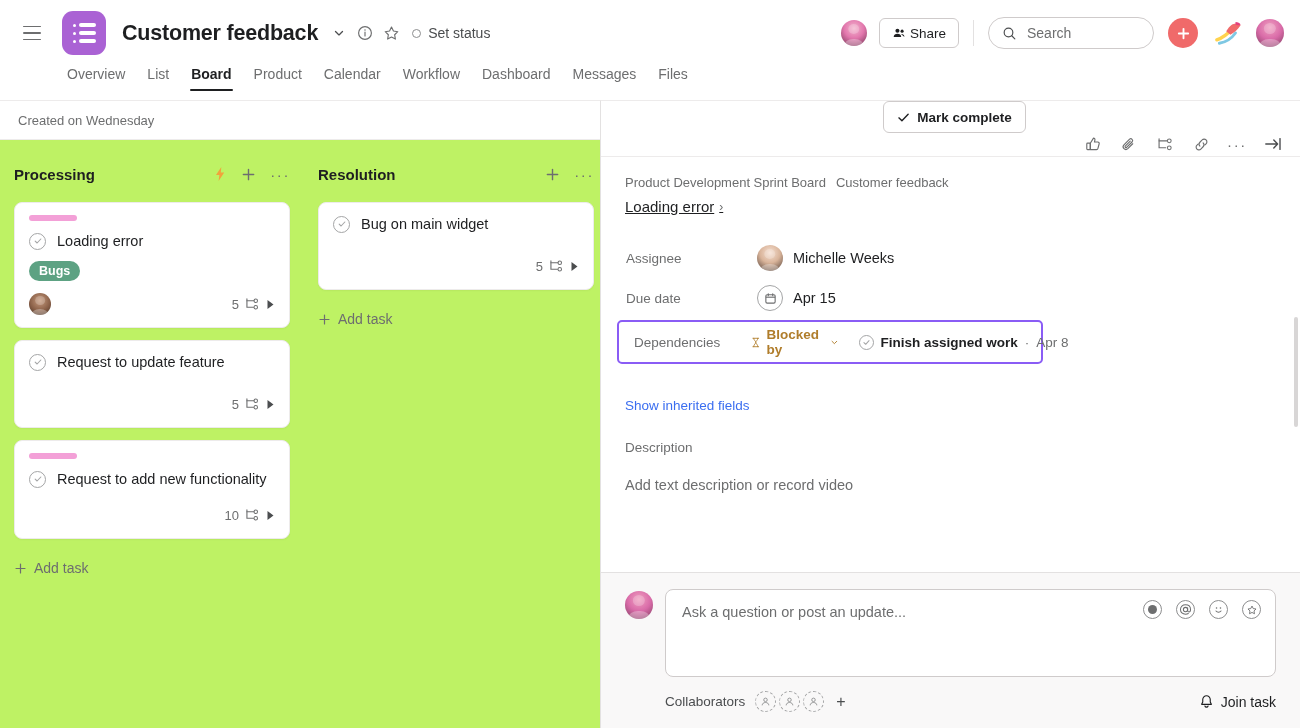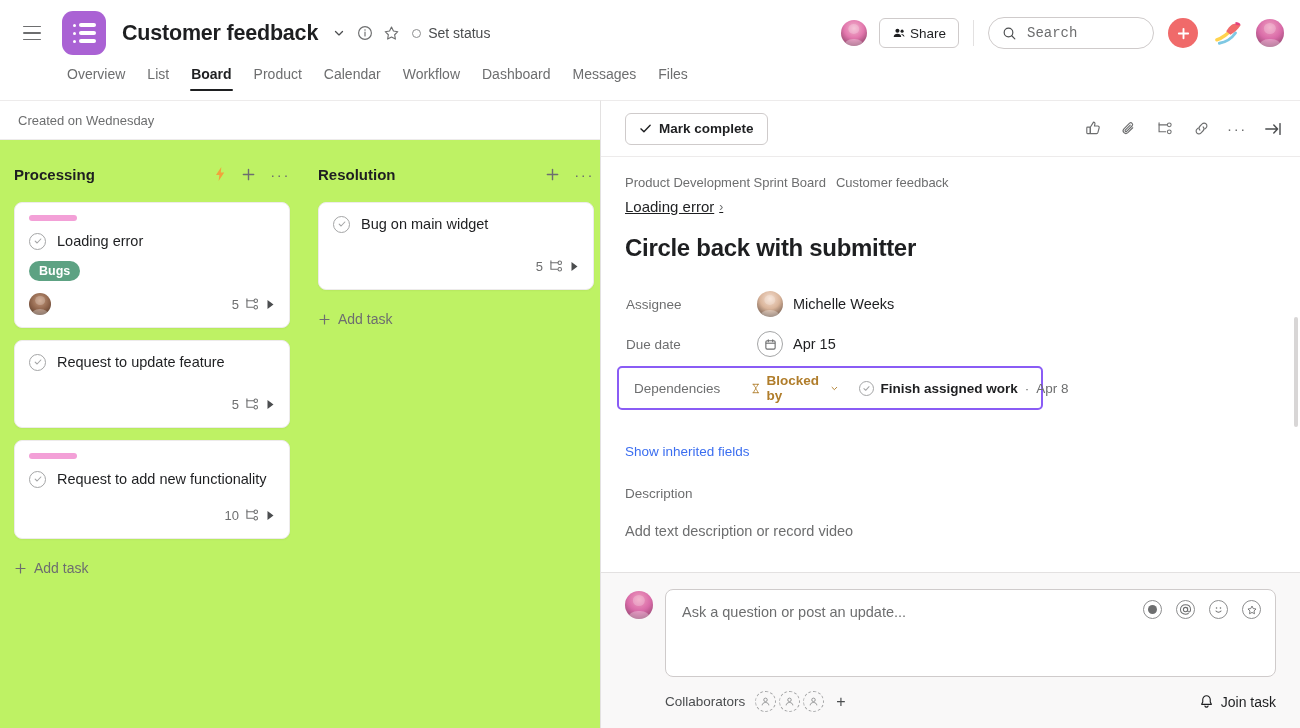--- a/index.html
+++ b/index.html
@@ -76,21 +76,21 @@
 
   .share-btn {
     display:flex; align-items:center; gap:4px;
     height: 30px; padding: 0 12px; border:1px solid #cfcbcb; border-radius: 6px;
     font-size: 13.5px; color:#1e1f21; background:#fff; cursor:pointer; white-space:nowrap;
   }
   .vdiv { width:1px; height:26px; background:#e3e1e1; margin: 0 14px; }
   .search-box {
     display:flex; align-items:center; gap: 10px;
     width: 166px; height: 32px; border:1px solid #cfcbcb; border-radius: 17px;
-    padding: 0 13px; color:#6d6e6f; font-size: 14px; cursor:text; background:#fff;font-family:Liberation Mono, monospace;
+    padding: 0 13px; color:#6d6e6f; font-size: 14px; cursor:text; background:#fff;
   }
   .plus-btn {
     width: 30px; height: 30px; border-radius: 50%; background:#f06a6a;
     display:flex; align-items:center; justify-content:center; color:#fff;
     margin-left: 14px; cursor:pointer; flex-shrink:0;
   }
   .rocket { width: 34px; height: 28px; margin-left: 12px; cursor:pointer; flex-shrink:0; }
   .av-user { width: 28px; height: 28px; margin-left: 12px; cursor:pointer; }
 
   
@@ -156,20 +156,21 @@
 
   
   .detail {
     position:absolute; top:100px; left:600px; width:700px; height:628px;
     background:#fff; border-left:1px solid #e3e1e1; border-top:1px solid #edebeb;
     overflow:hidden;
   }
   .detail-toolbar {
     height: 56px; display:flex; align-items:center; padding: 0 16px 0 24px;
     border-bottom:1px solid #edebeb;
+    flex-direction:column;
   }
   .mark-complete {
     display:flex; align-items:center; gap:7px; height:32px; padding:0 13px;
     border:1px solid #cfcbcb; border-radius:6px; font-size:13.5px; color:#1e1f21;
     background:#fff; cursor:pointer; font-weight:600; white-space:nowrap;
   }
   .dt-icons { margin-left:auto; display:flex; align-items:center; gap: 14px; }
   .dt-ico { width:22px; height:22px; display:flex; align-items:center; justify-content:center; color:#6d6e6f; cursor:pointer; }
 
   .detail-body { padding: 18px 24px 0 24px; position:relative; height: 572px; }
@@ -578,21 +579,20 @@
       <div class="breadcrumb">
         <span>Product Development Sprint Board</span>
         <span>Customer feedback</span>
       </div>
 
       <div class="parent-link">
         <span>Loading error</span>
         <span class="parent-chev">›</span>
       </div>
 
-      <div class="task-title">Circle back with submitter</div>
 
       <div class="fields">
 
         <div class="field-row">
           <div class="field-label">Assignee</div>
           <div class="field-value">
             <span class="avatar fv-avatar av-d av-face"></span>
             <span>Michelle Weeks</span>
           </div>
         </div>

